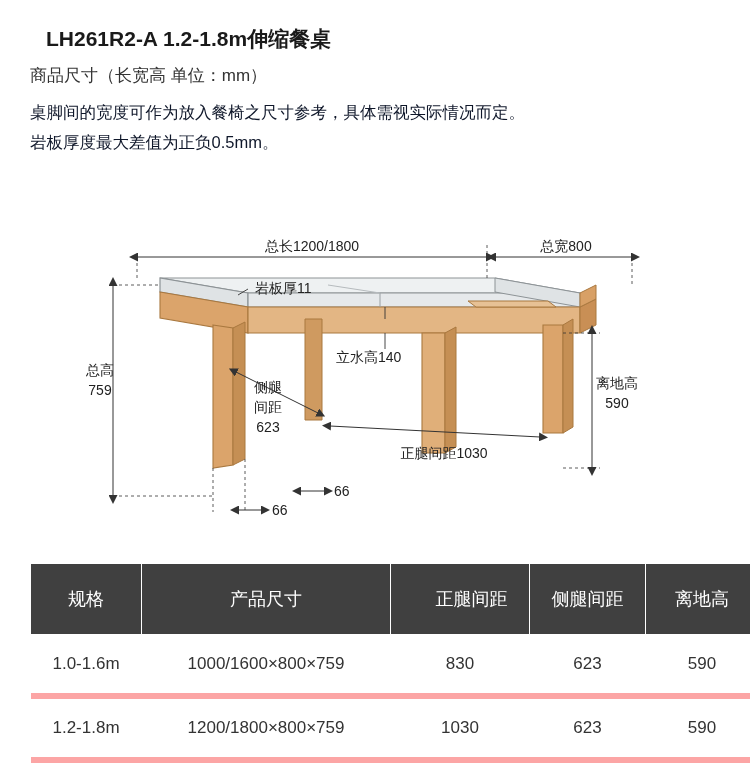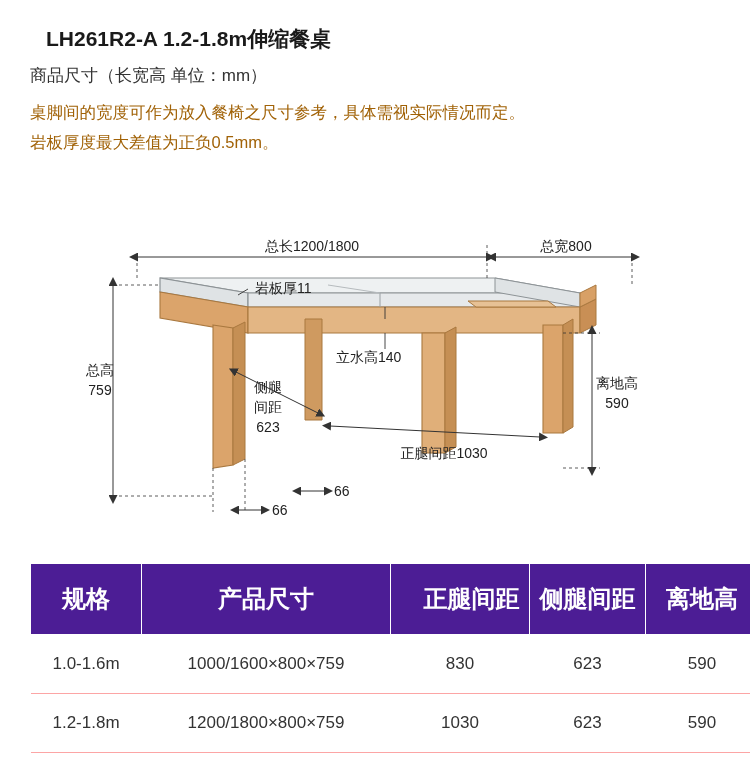--- a/index.html
+++ b/index.html
@@ -43,21 +43,21 @@
   }
   .tip-label {
     font-size: 17px;
     font-weight: bold;
     color: #1a1a1a;
     margin: 0 0 10px 0;
     line-height: 1.3;
   }
   .tip-line {
     font-size: 16.5px;
-    color: #a16207;
+    color: #0f172a;
     margin: 0 0 6px 0;
     line-height: 1.45;
   }
   
   .drawing {
     position: absolute;
     left: 0;
     top: 215px;
     width: 750px;
     height: 325px;
@@ -68,35 +68,35 @@
   
   .spec-table {
     position: absolute;
     left: 30px;
     top: 563px;
     width: 690px;
     border-collapse: collapse;
     table-layout: fixed;
   }
   .spec-table th {
-    background: #4c1d95;
+    background: #404040;
     color: #ffffff;
-    font-size: 24px;
-    font-weight: bold;
+    font-size: 18px;
+    font-weight: normal;
     height: 68px;
     border: 1px solid #ffffff;
     text-align: center;
     vertical-align: middle;
   }
   .spec-table td {
     background: #ffffff;
     color: #333;
     font-size: 17px;
     height: 56px;
-    border-bottom: 1px solid #fca5a5;
+    border-bottom: 6px solid #fca5a5;
     text-align: center;
     vertical-align: middle;
   }
   .spec-table tr.row-first td {
     border-top: none;
   }
   .col-0 { width: 108px; }
   .col-1 { width: 246px; }
   .col-2 { width: 113px; padding-left: 24px; }
   .col-3 { width: 113px; margin-top: 30px; }

